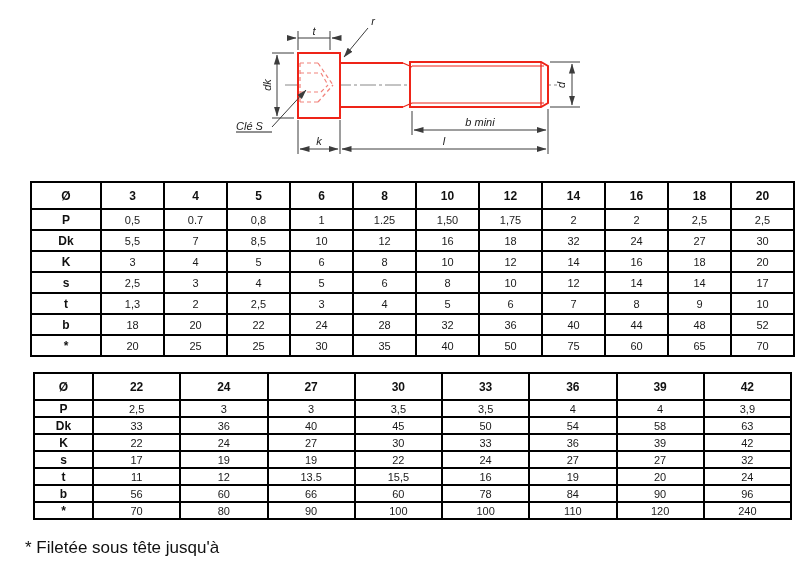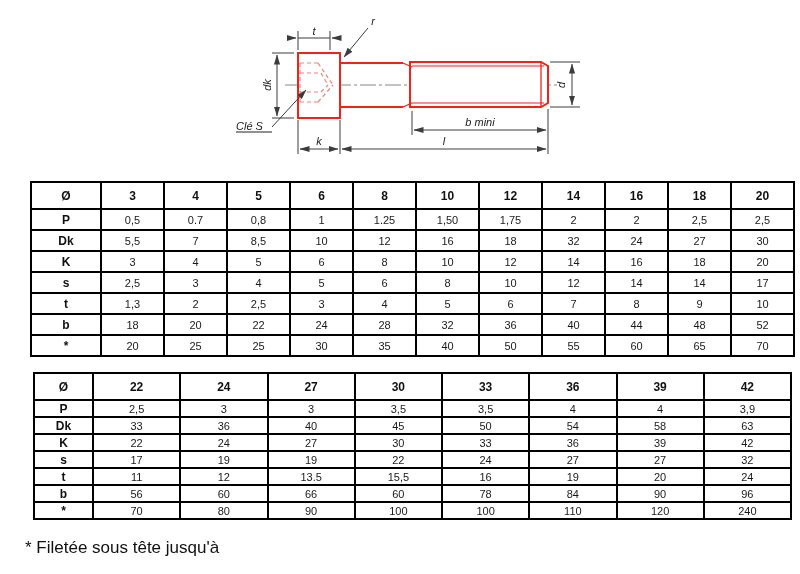--- a/index.html
+++ b/index.html
@@ -243,21 +243,21 @@
       </tr>
       <tr>
         <th>*</th>
         <td>20</td>
         <td>25</td>
         <td>25</td>
         <td>30</td>
         <td>35</td>
         <td>40</td>
         <td>50</td>
-        <td>55</td>
+        <td>75</td>
         <td>60</td>
         <td>65</td>
         <td>70</td>
       </tr>
     </tbody>
   </table>
 <table class="dims t2" id="table2">
     <colgroup>
       <col class="label">
       <col class="data">

